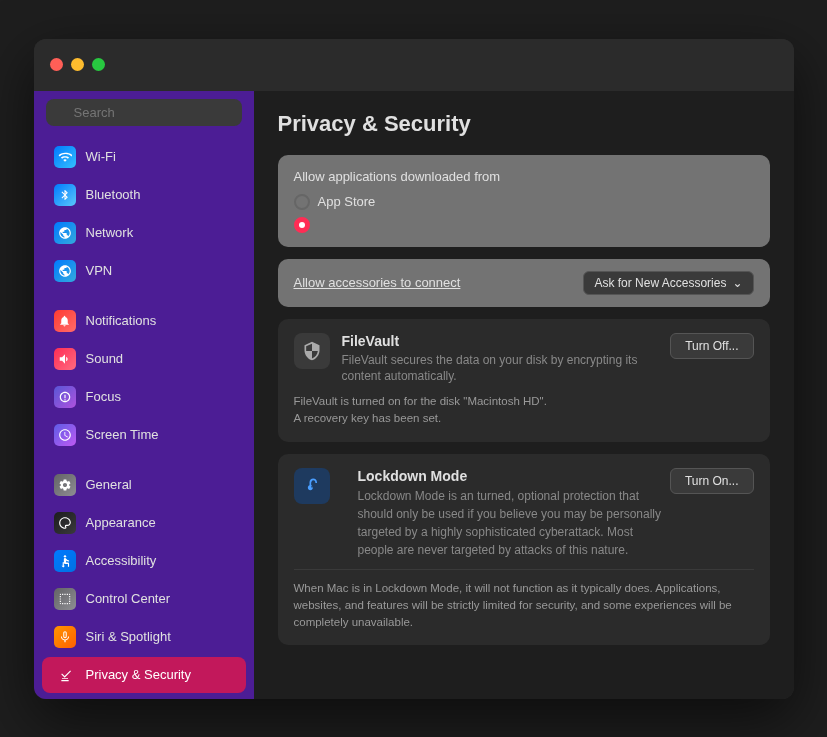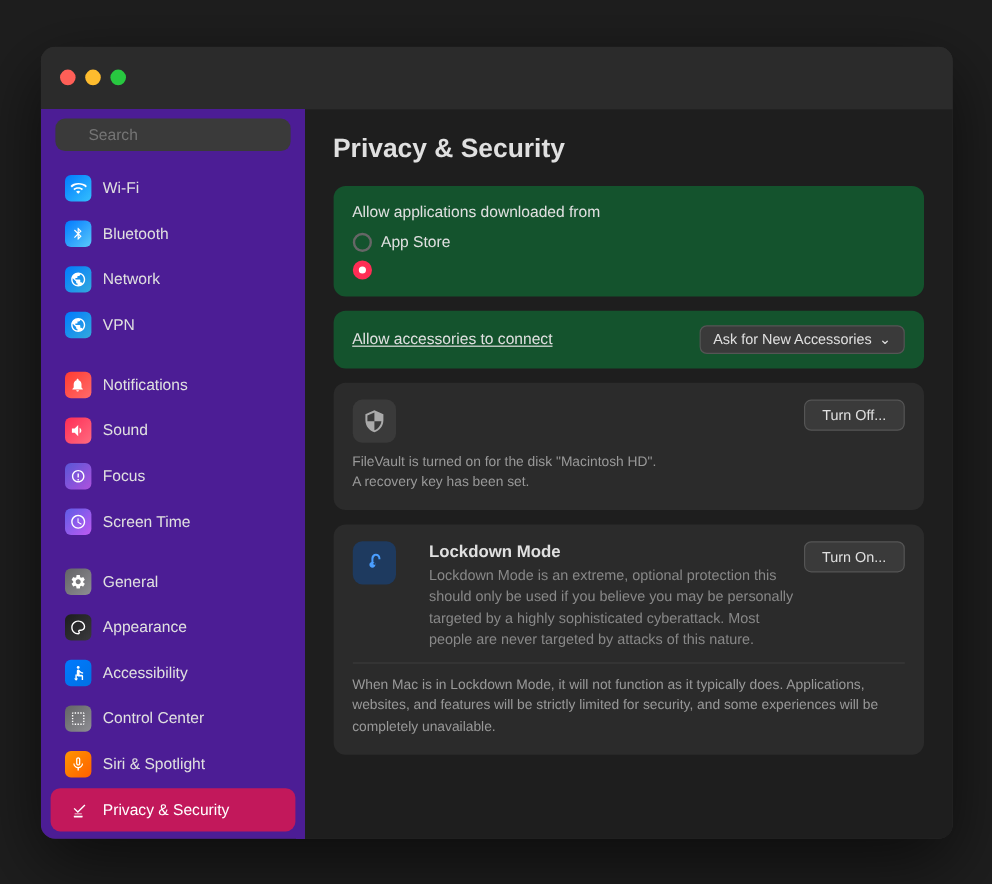--- a/index.html
+++ b/index.html
@@ -144,21 +144,21 @@
     }
     .section-label {
       font-size: 12px;
       font-weight: 600;
       color: #888;
       text-transform: none;
       margin-bottom: 8px;
       font-size: 13px;
     }
     .card {
-      background: #14532d;
+      background: #737373;
       border-radius: 10px;
       margin-bottom: 12px;
       overflow: hidden;
     }
     .card-row {
       padding: 14px 16px;
       border-bottom: 1px solid #3a3a3a;
     }
     .card-row:last-child {
       border-bottom: none;
@@ -532,40 +532,44 @@
       </div>
 
       <div class="filevault-card">
         <div class="filevault-header">
           <div class="filevault-left">
             <div class="filevault-icon">
               <svg width="20" height="20" viewBox="0 0 24 24" fill="#aaa">
                 <path d="M12 1L3 5v6c0 5.55 3.84 10.74 9 12 5.16-1.26 9-6.45 9-12V5l-9-4zm0 10.99h7c-.53 4.12-3.28 7.79-7 8.94V12H5V6.3l7-3.11v8.8z"></path>
               </svg>
             </div>
+            <div class="filevault-title-group">
+              <div class="filevault-title">FileVault</div>
+              <div class="filevault-desc">FileVault secures the data on your disk by encrypting its content automatically.</div>
+            </div>
           </div>
           <button class="btn">Turn Off...</button>
         </div>
         <div class="filevault-status">
           <div>FileVault is turned on for the disk "Macintosh HD".</div>
           <div>A recovery key has been set.</div>
         </div>
       </div>
 
       <div class="lockdown-card">
         <div class="lockdown-header">
           <div class="lockdown-left">
             <div class="lockdown-icon">
               <svg width="20" height="20" viewBox="0 0 24 24" fill="#4a9eff">
                 <path d="M9 11.24V7.5C9 5.01 11.01 3 13.5 3S18 5.01 18 7.5v1h-2v-1c0-1.38-1.12-2.5-2.5-2.5S11 7.12 11 8.5v2.74c1.21.41 2 1.53 2 2.76 0 1.66-1.34 3-3 3s-3-1.34-3-3c0-1.23.79-2.35 2-2.76zM11 13c0 .55.45 1 1 1s1-.45 1-1-.45-1-1-1-1 .45-1 1z"></path>
               </svg>
             </div>
             <div>
               <div class="lockdown-title">Lockdown Mode</div>
-              <div class="lockdown-desc">Lockdown Mode is an extreme, optional protection this should only be used if you believe you may be personally targeted by a highly sophisticated cyberattack. Most people are never targeted by attacks of this nature.</div>
+              <div class="lockdown-desc">Lockdown Mode is an turned, optional protection that should only be used if you believe you may be personally targeted by a highly sophisticated cyberattack. Most people are never targeted by attacks of this nature.</div>
             </div>
           </div>
           <button class="btn">Turn On...</button>
         </div>
         <div class="lockdown-detail">
           <span>When Mac is in Lockdown Mode, it will not function as it typically does. Applications, websites, and features will be strictly limited for security, and some experiences will be completely unavailable.</span>
           <br>
           
         </div>
       </div>

